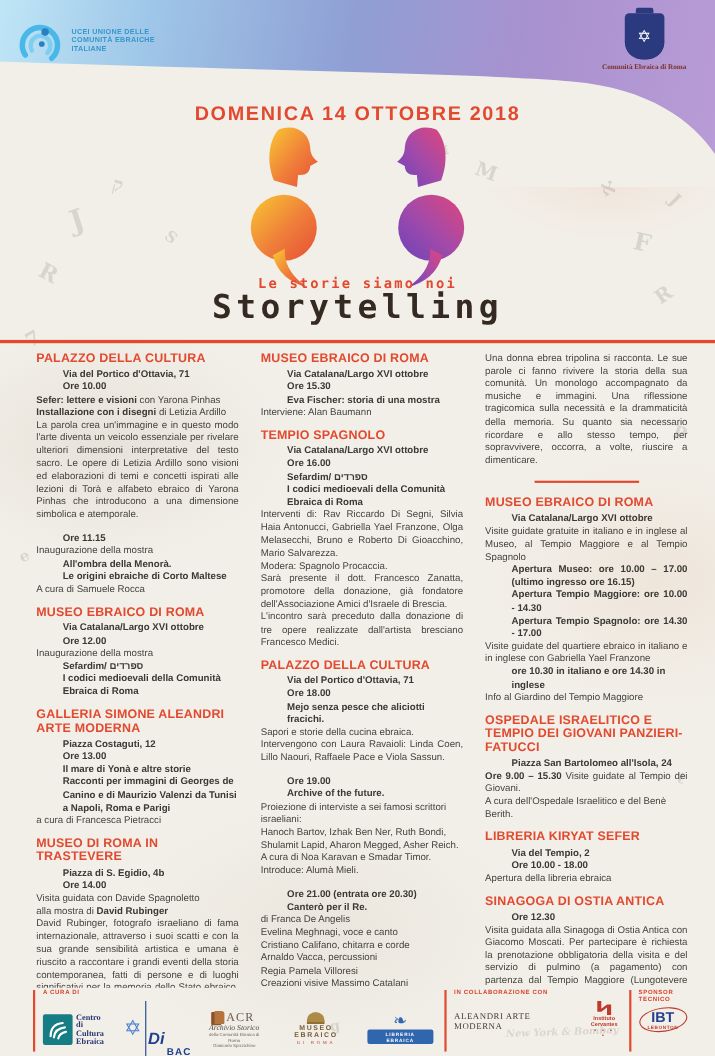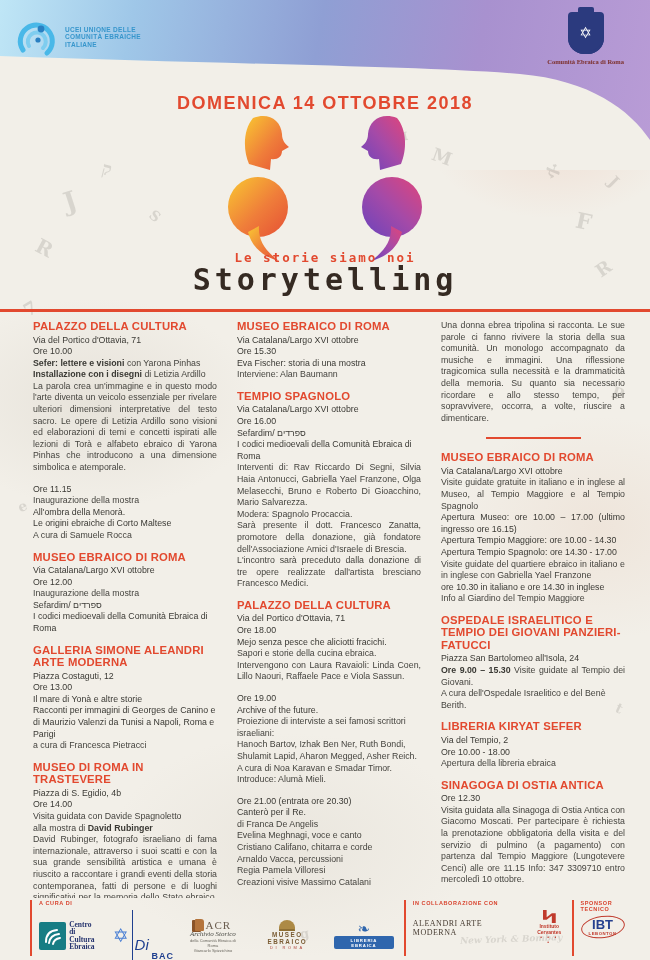--- a/index.html
+++ b/index.html
@@ -39,36 +39,36 @@
   .story-title{position:absolute;top:262px;left:0;width:100%;text-align:center;z-index:3;
     font-family:"DejaVu Sans Mono",monospace;font-weight:bold;font-size:30px;letter-spacing:4px;color:#352a22;}
   .red-rule{position:absolute;top:309px;left:0;width:100%;height:3px;background:#e2492f;z-index:3;}
   
   .columns{position:absolute;top:320px;left:0;right:0;height:578px;z-index:2;
     display:flex;gap:20px;padding:0 25px 0 33px;box-sizing:border-box;overflow:hidden;}
   .col{flex:1;min-width:0;}
   .sec{margin-bottom:9px;}
   .sec h3{margin:0 0 2px;color:#e2492f;font-size:11.3px;line-height:12.5px;font-weight:bold;letter-spacing:.2px;}
   .ln{font-size:8.8px;line-height:11.6px;color:#45443f;}
-  .ln.b{font-weight:normal;color:#3a3934;}
+  .ln.b{font-weight:bold;color:#3a3934;margin-left:24px;}
   .ln.p{text-align:justify;hyphens:auto;}
   .bb{font-weight:bold;color:#3a3934;}
   .gap{height:10px;}
   .divider{border-top:2px solid #e2492f;width:95px;margin:13px auto 12px;}
   
   .footer{position:absolute;top:900px;left:30px;right:8px;height:56px;z-index:2;display:flex;gap:10px;}
   .fgroup{border-left:2px solid #e2492f;padding-left:7px;}
   .fgroup .flabel{font-size:5.5px;font-weight:bold;color:#d8432e;letter-spacing:.6px;margin-bottom:4px;}
   .logos{display:flex;align-items:center;gap:11px;}
   .logo{display:flex;align-items:center;gap:3px;}
   .centro-box{width:28px;height:28px;background:#177d84;border-radius:2px;display:flex;align-items:center;justify-content:center;}
   .centro-text{font-family:"Liberation Serif",serif;font-weight:bold;color:#27356f;font-size:7.5px;line-height:7.5px;}
   .dibac-star{font-size:19px;color:#4a7fd4;line-height:19px;}
   .dibac-stack{text-align:left;color:#1f3f8f;border-left:1px solid #1f3f8f;padding-left:2px;}
-  .dibac-di{font-size:15px;font-weight:normal;font-style:italic;line-height:13px;margin-top:28px;}
+  .dibac-di{font-size:15px;font-weight:bold;font-style:italic;line-height:13px;margin-top:28px;}
   .dibac-bac{font-size:9px;font-weight:bold;letter-spacing:1px;margin-left:17px;}
   .acer{text-align:center;}
   .acer-top{display:flex;align-items:center;justify-content:center;gap:2px;}
   .acer-book{width:9px;height:12px;background:#b4743c;border-radius:1px 3px 1px 1px;box-shadow:-3px 1px 0 #8a5328;}
   .acer-acr{font-family:"Liberation Serif",serif;font-size:11px;letter-spacing:1px;color:#6b5d4f;}
   .acer-script{font-family:"Liberation Serif",serif;font-style:italic;font-size:7px;color:#4a4a45;line-height:7px;}
   .acer-sub{font-size:4px;color:#6a675f;line-height:5px;}
   .museo{text-align:center;}
   .museo-dome{width:16px;height:9px;background:#ad8a45;border-radius:8px 8px 0 0;margin:0 auto 2px;box-shadow:0 2px 0 #8f6f33;}
   .museo-l1{font-size:6.3px;letter-spacing:1.5px;color:#7a5c34;font-weight:bold;line-height:7px;}

